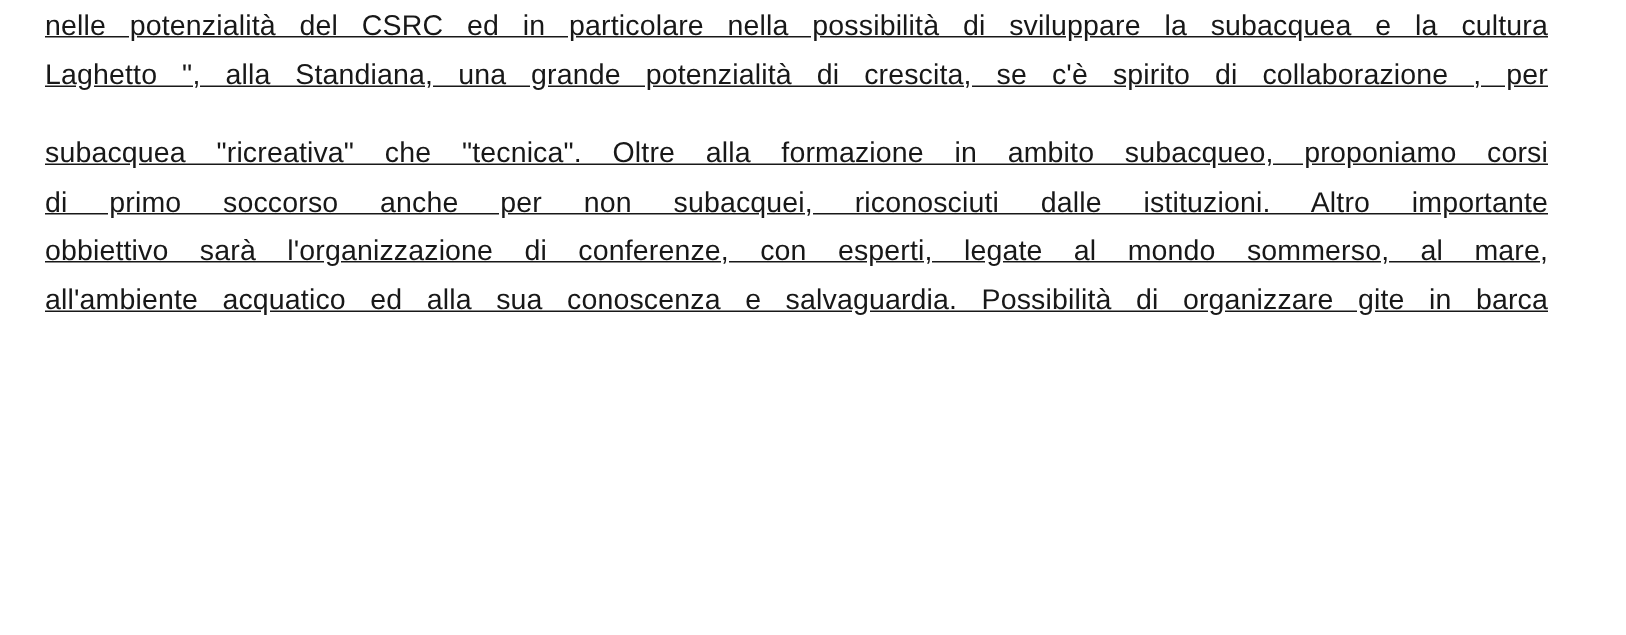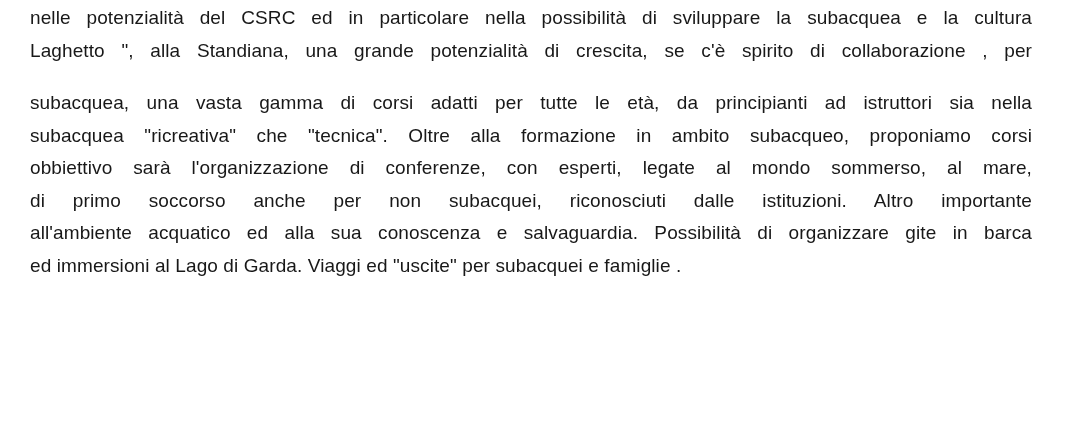--- a/index.html
+++ b/index.html
@@ -23,20 +23,21 @@
     left: 30px;
     top: 2px;
     width: 1002px;
     font-size: 19px;
     line-height: 32.5px;
     color: #181818;
     letter-spacing: 0.1px;
   }
   .paragraph {
     margin: 0 0 20px 0;
+    text-decoration: underline;
   }
   .line {
     text-align: justify;
     text-align-last: justify;
     height: 32.5px;
     overflow: hidden;
   }
   .line.last-line {
     text-align-last: left;
   }
@@ -44,21 +45,19 @@
 </head>
 <body style="background: rgb(255, 255, 255);">
 
 <div class="page">
   <div class="text-block" id="text-block" style="color: rgb(24, 24, 24);">
       <div class="paragraph">
         <div class="line">nelle potenzialità  del CSRC ed in particolare nella possibilità  di sviluppare la subacquea e la cultura</div>
         <div class="line">Laghetto ", alla Standiana, una grande potenzialità  di crescita, se  c'è spirito di collaborazione , per</div>
       </div>
       <div class="paragraph">
-        <div class="line">subacquea, una vasta gamma di corsi adatti per tutte le età, da principianti ad istruttori sia nella</div>
         <div class="line">subacquea "ricreativa" che "tecnica". Oltre alla formazione in ambito subacqueo, proponiamo corsi</div>
+        <div class="line">di primo soccorso anche per non subacquei, riconosciuti dalle istituzioni. Altro importante</div>
         <div class="line">obbiettivo sarà l'organizzazione di conferenze, con esperti, legate al mondo sommerso, al mare,</div>
-        <div class="line">di primo soccorso anche per non subacquei, riconosciuti dalle istituzioni. Altro importante</div>
         <div class="line">all'ambiente acquatico ed alla sua conoscenza e salvaguardia. Possibilità di organizzare gite in barca</div>
-        <div class="line last-line">ed immersioni al Lago di Garda. Viaggi ed "uscite" per subacquei e famiglie .</div>
       </div>
     </div>
 </div>
 
 </body></html>

